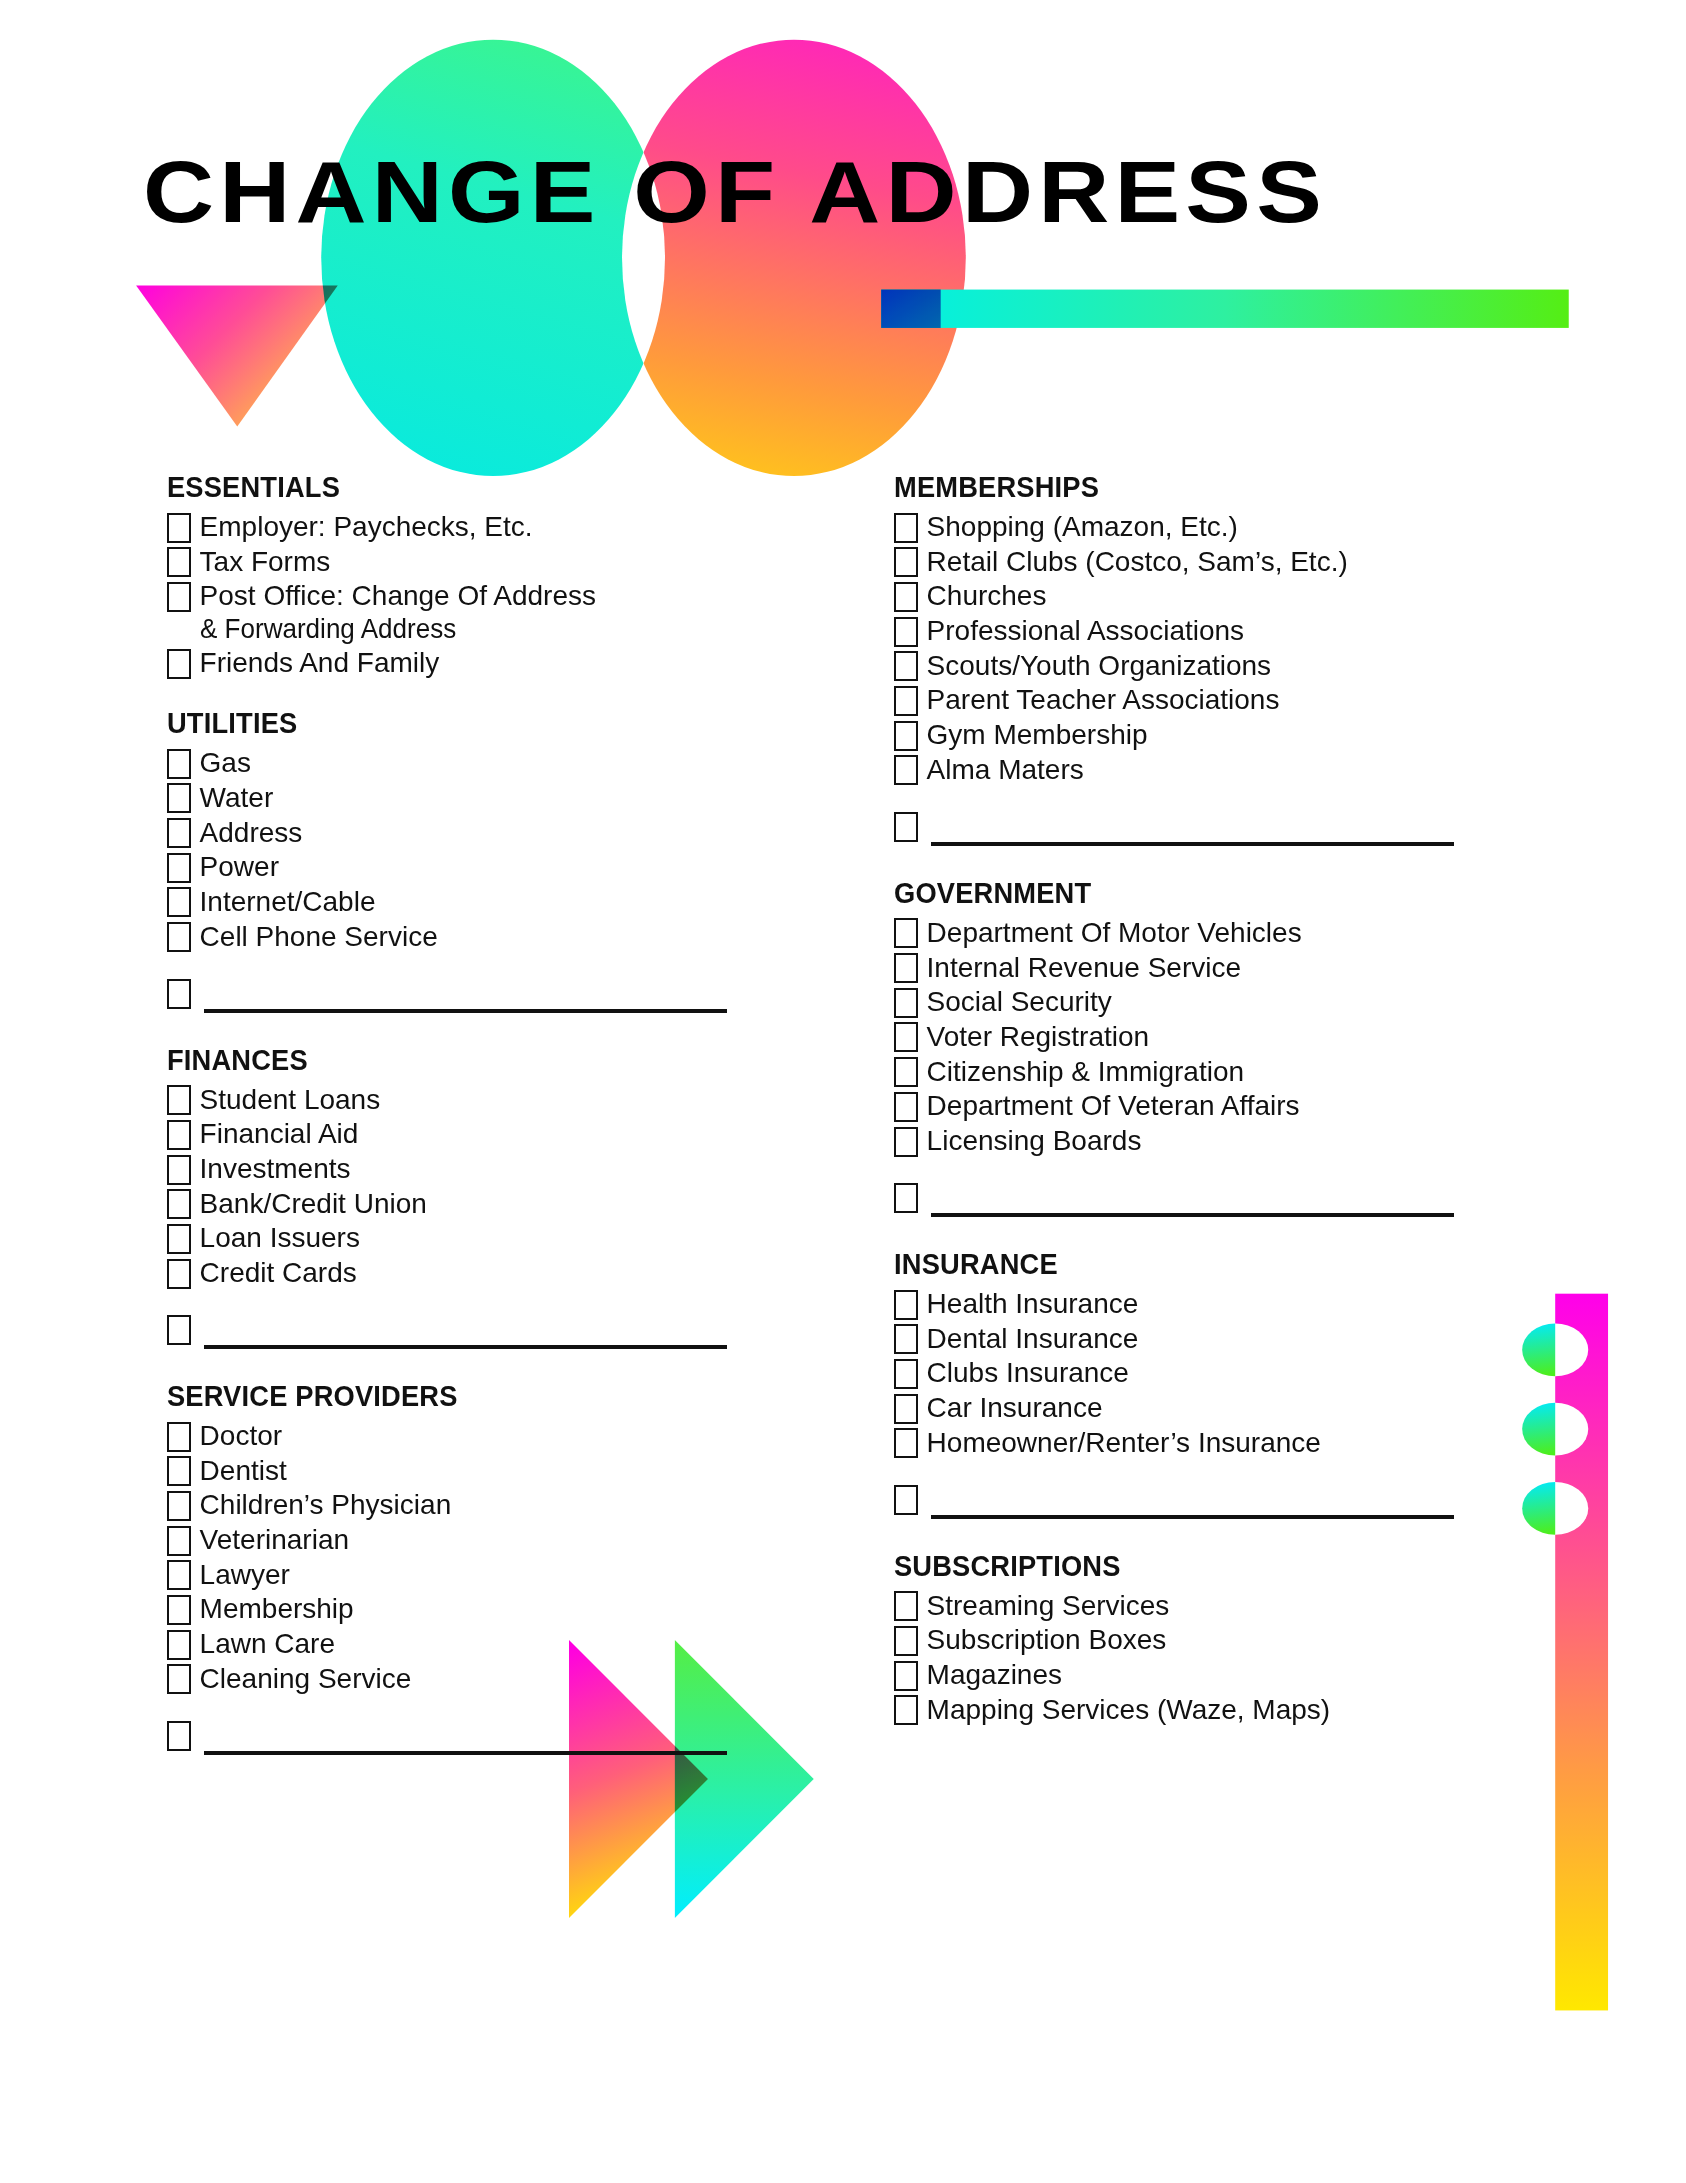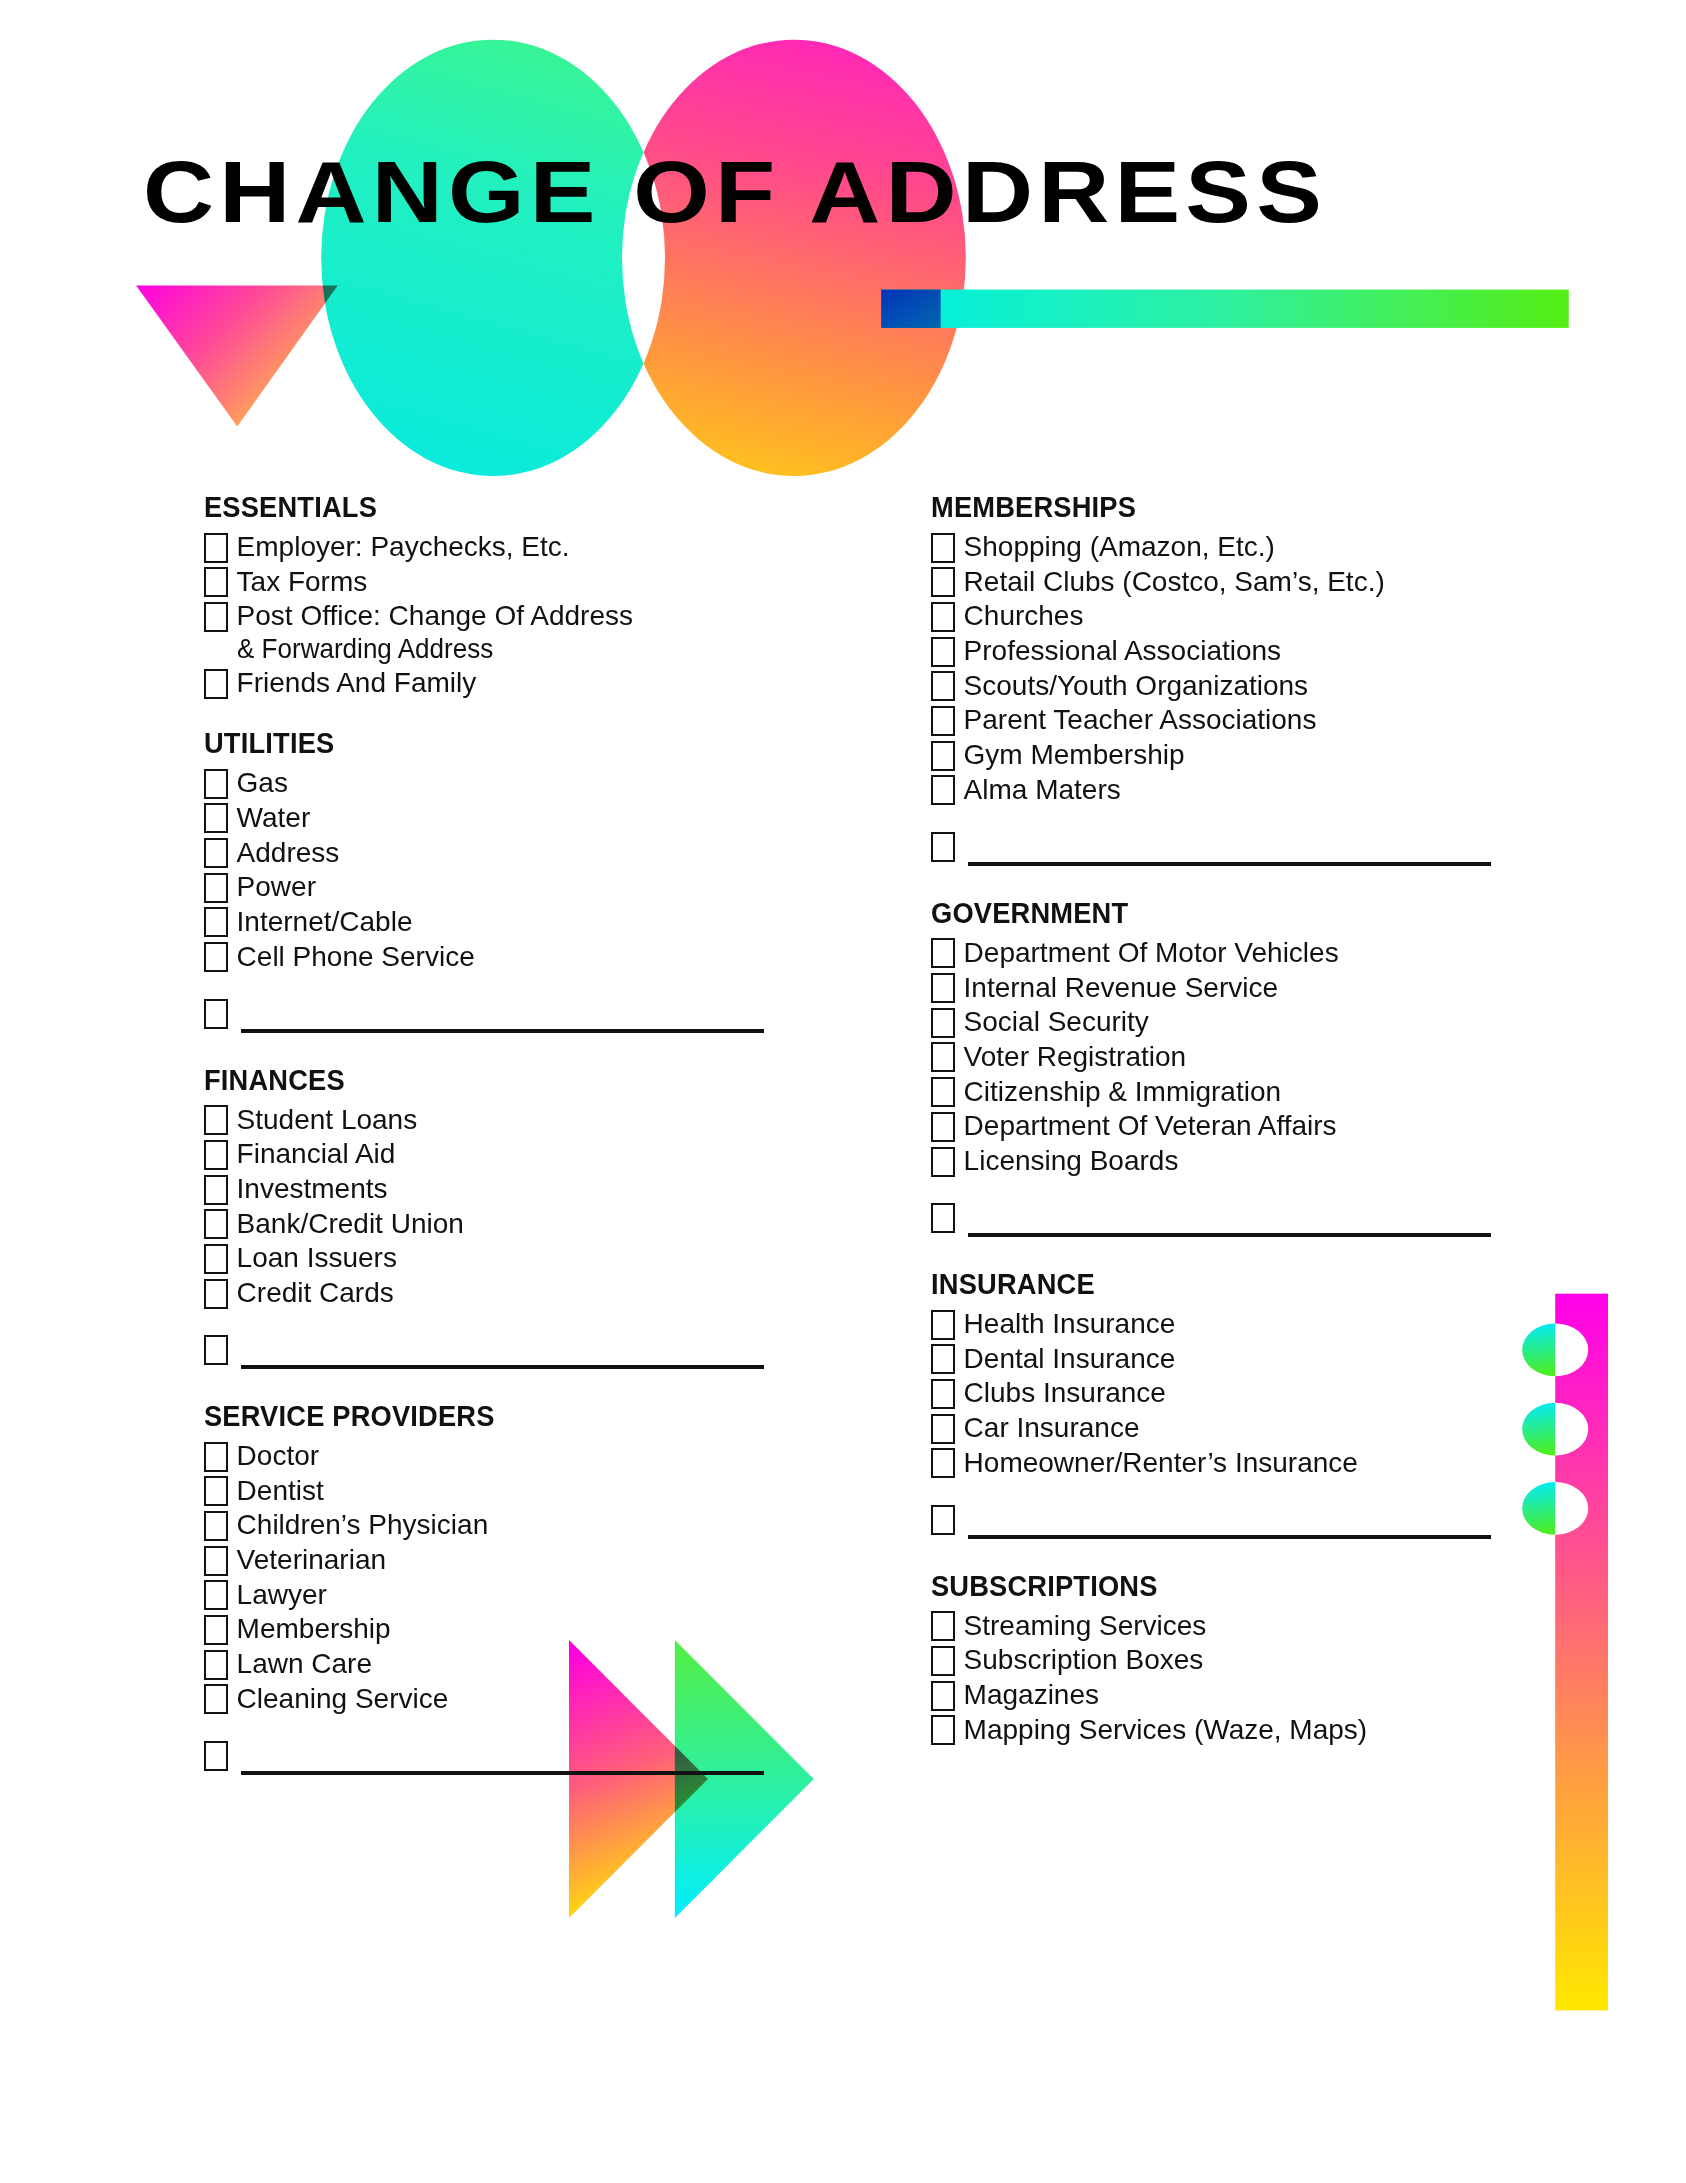--- a/index.html
+++ b/index.html
@@ -10,21 +10,21 @@
   }
 
   
   #header-art{position:absolute;left:0;top:0;width:1687px;height:476px;}
 
   
   #title-wrap{position:absolute;left:0;top:145px;width:1687px;height:93px;}
   #title-svg{display:block;}
 
   
-  .column{position:absolute;top:493px;margin-left:37px;}
+  .column{position:absolute;top:473px;}
   #col-left{left:167px;width:714px;}
   #col-right{left:894px;width:728px;}
 
   .section{margin:0 0 0 0;}
   .section + .section{margin-top:29px;}
 
   .section-title{
     font-weight:700;
     font-size:29px;
     letter-spacing:0.2px;

